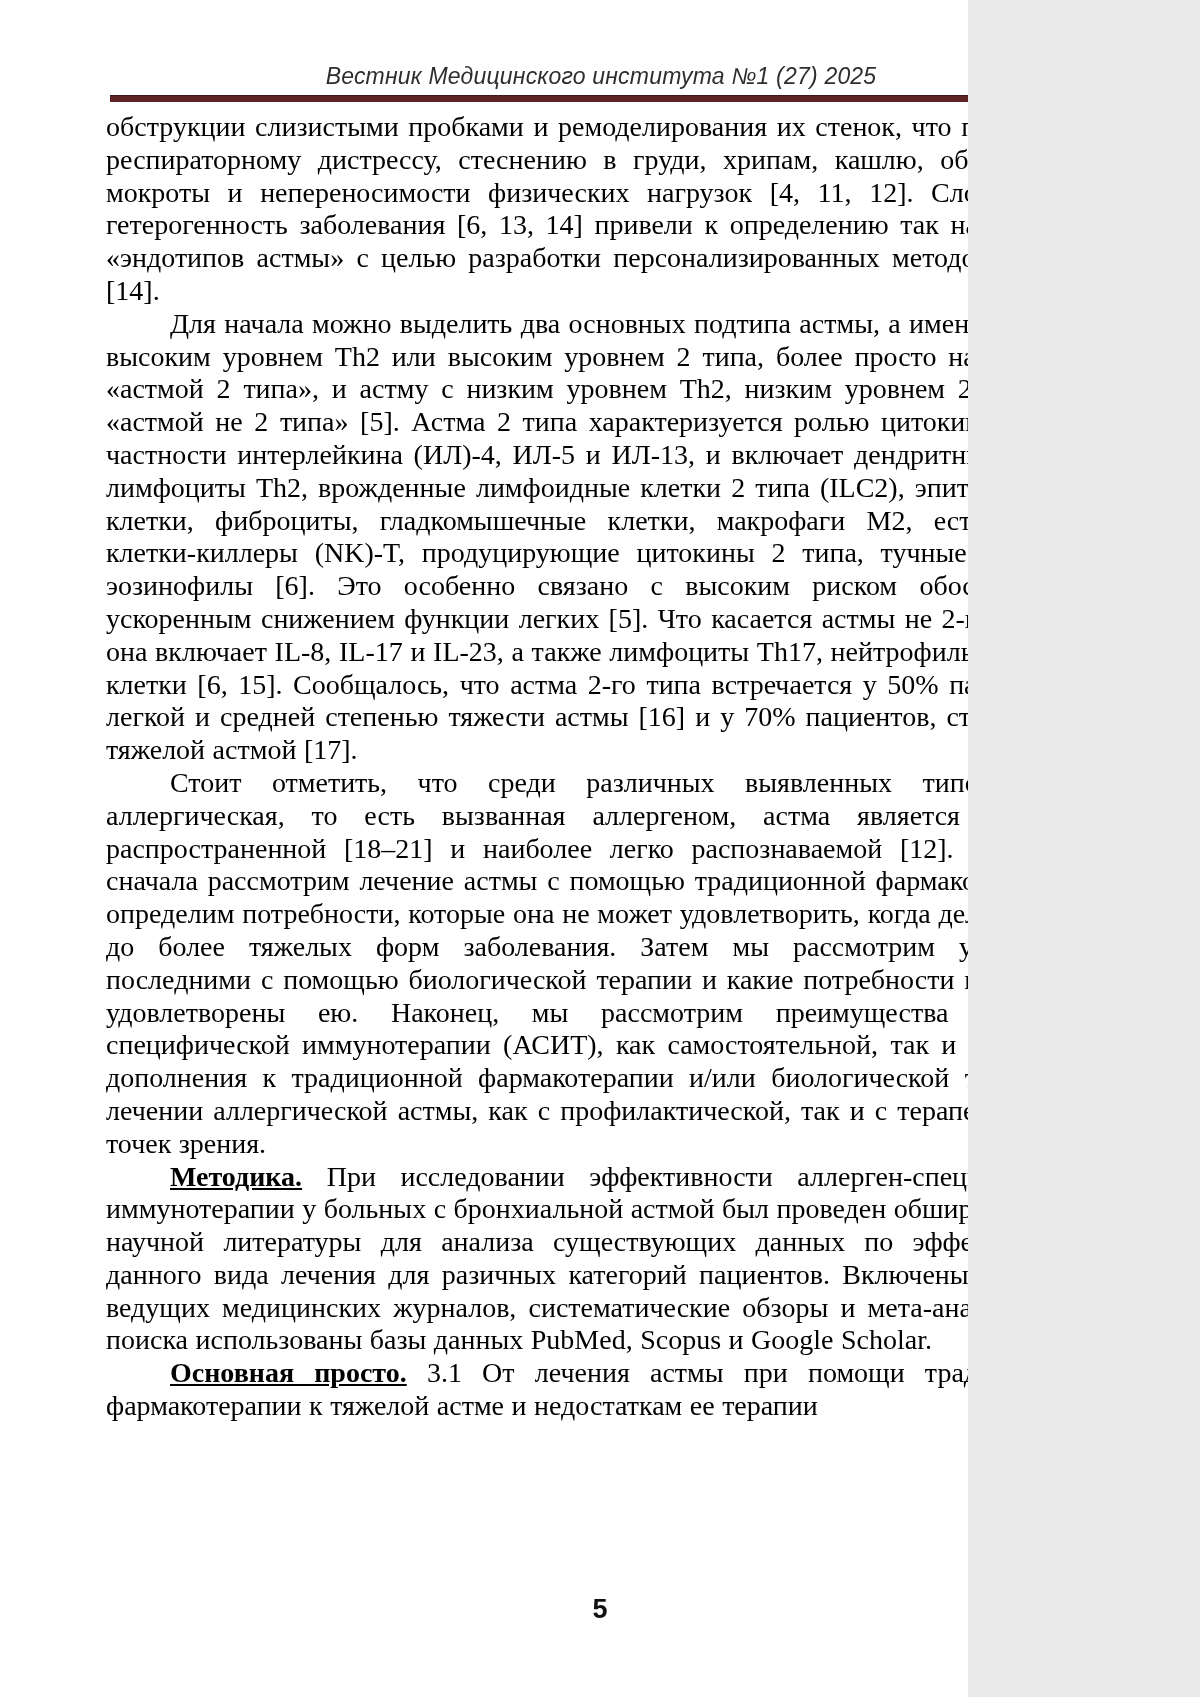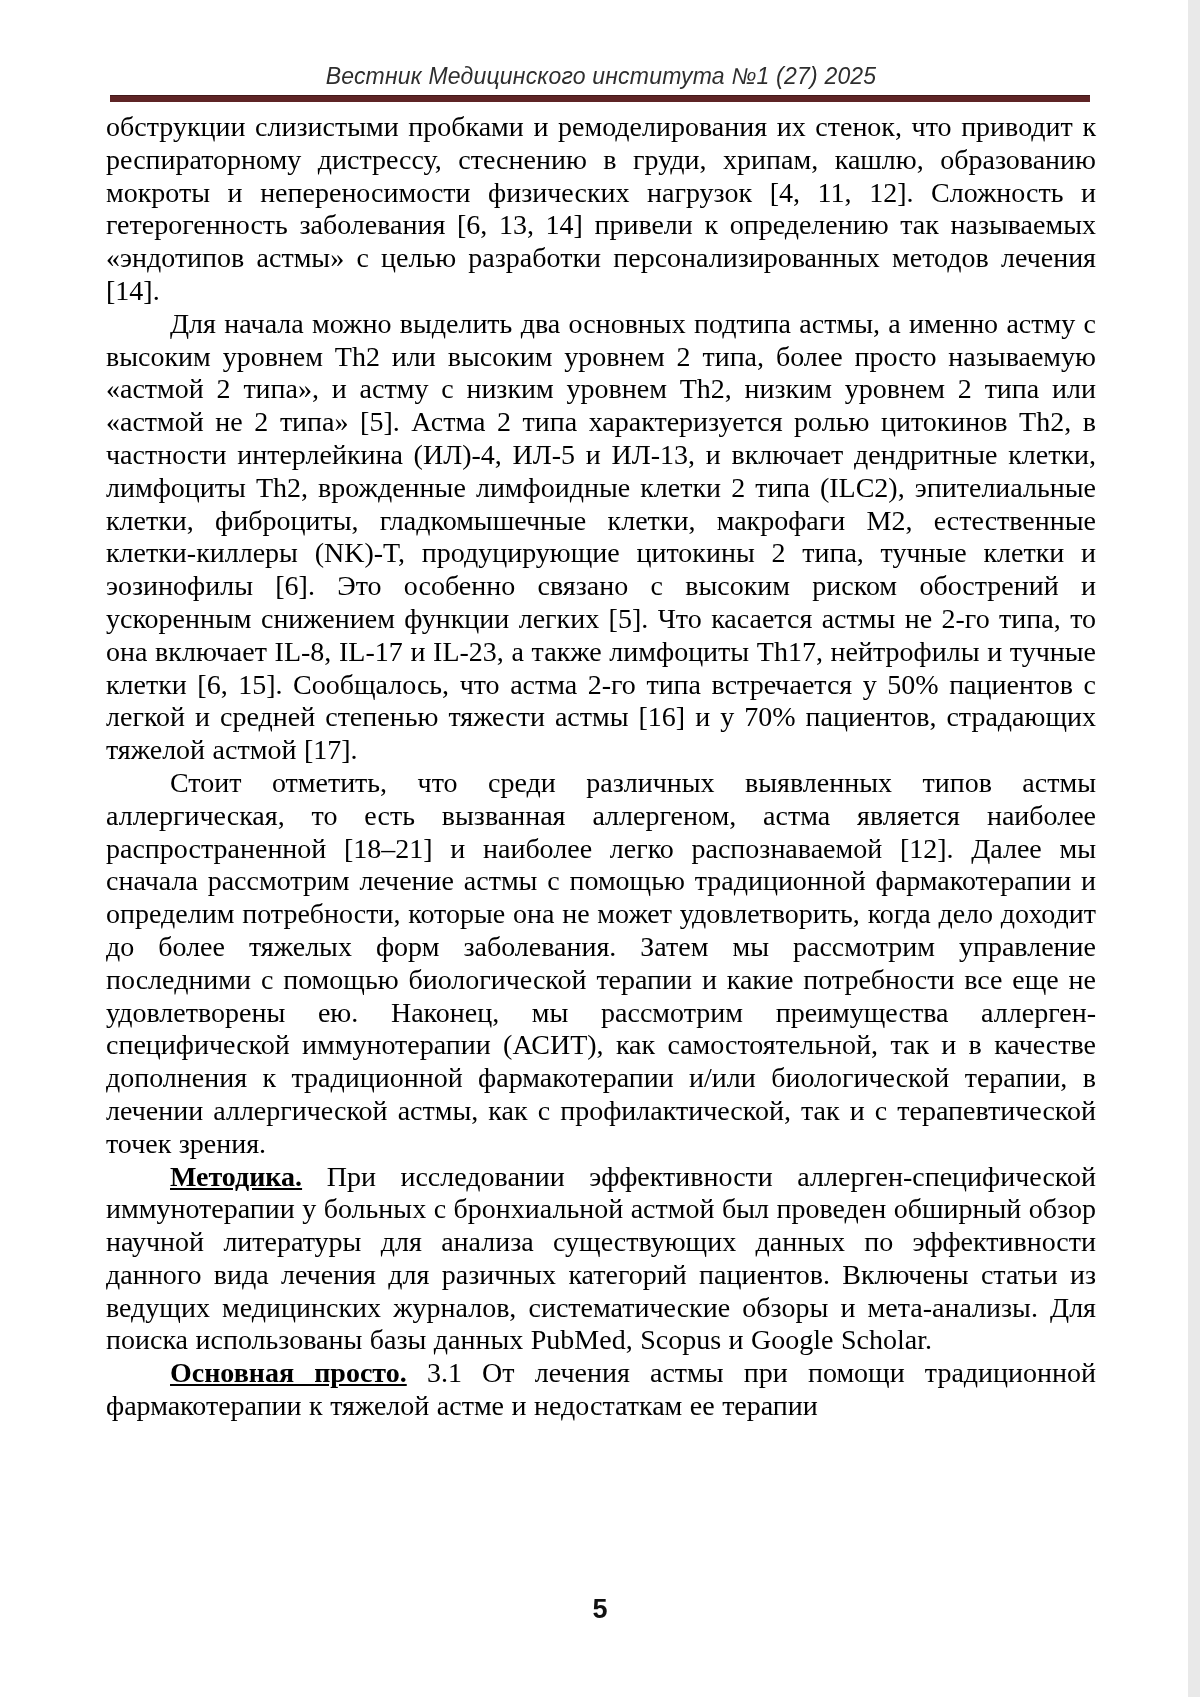--- a/index.html
+++ b/index.html
@@ -3,21 +3,21 @@
 <meta charset="utf-8">
 <style>
   html, body { margin: 0; padding: 0; }
   body {
     width: 1200px; height: 1697px;
     background: #e9e9e9;
     font-family: "Liberation Serif", serif;
   }
   .page {
     position: relative;
-    width: 1188px; height: 1697px;
+    width: 968px; height: 1697px;
     background: #ffffff;
     overflow: hidden;
   }
   .running-head {
     position: absolute;
     top: 62px; left: 106px; width: 990px;
     text-align: center;
     font-family: "Liberation Sans", sans-serif;
     font-style: italic;
     font-size: 23px;

